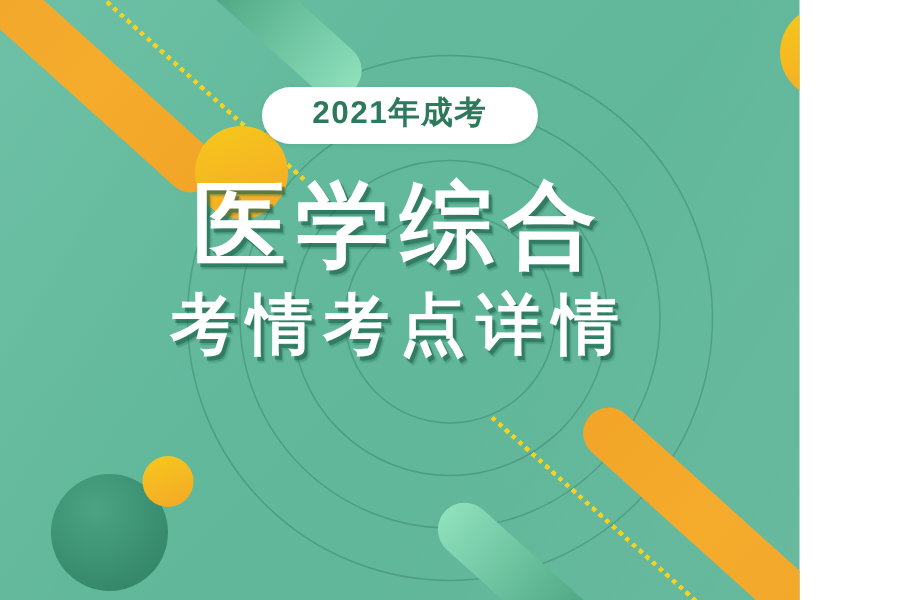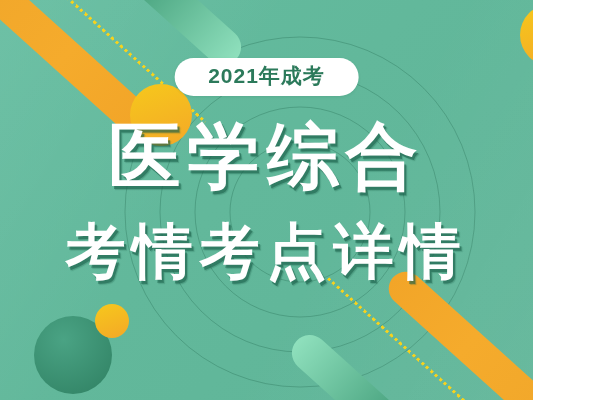--- a/index.html
+++ b/index.html
@@ -185,30 +185,30 @@
   .headline-line {
     color: #ffffff;
     font-weight: 700;
     white-space: nowrap;
     text-shadow:
       2px 3px 0 rgba(28, 96, 74, 0.55),
       3px 4px 1px rgba(28, 96, 74, 0.30);
   }
 
   .headline-line-1 {
-    font-size: 72px;
+    font-size: 62px;
     letter-spacing: 7px;
     line-height: 1.08;
   }
 
   .headline-line-2 {
-    font-size: 60px;
+    font-size: 44px;
     letter-spacing: 7px;
     line-height: 1.08;
-    margin-top: 24px;
+    margin-top: 8px;
   }
 </style>
 </head>
 <body>
 
 <div id="poster">
 
   <svg class="rings" viewBox="0 0 600 400" xmlns="http://www.w3.org/2000/svg">
     <g fill="none" stroke="#2f7a60" stroke-opacity="0.42" stroke-width="1">
       <circle cx="300" cy="212" r="70"></circle>

